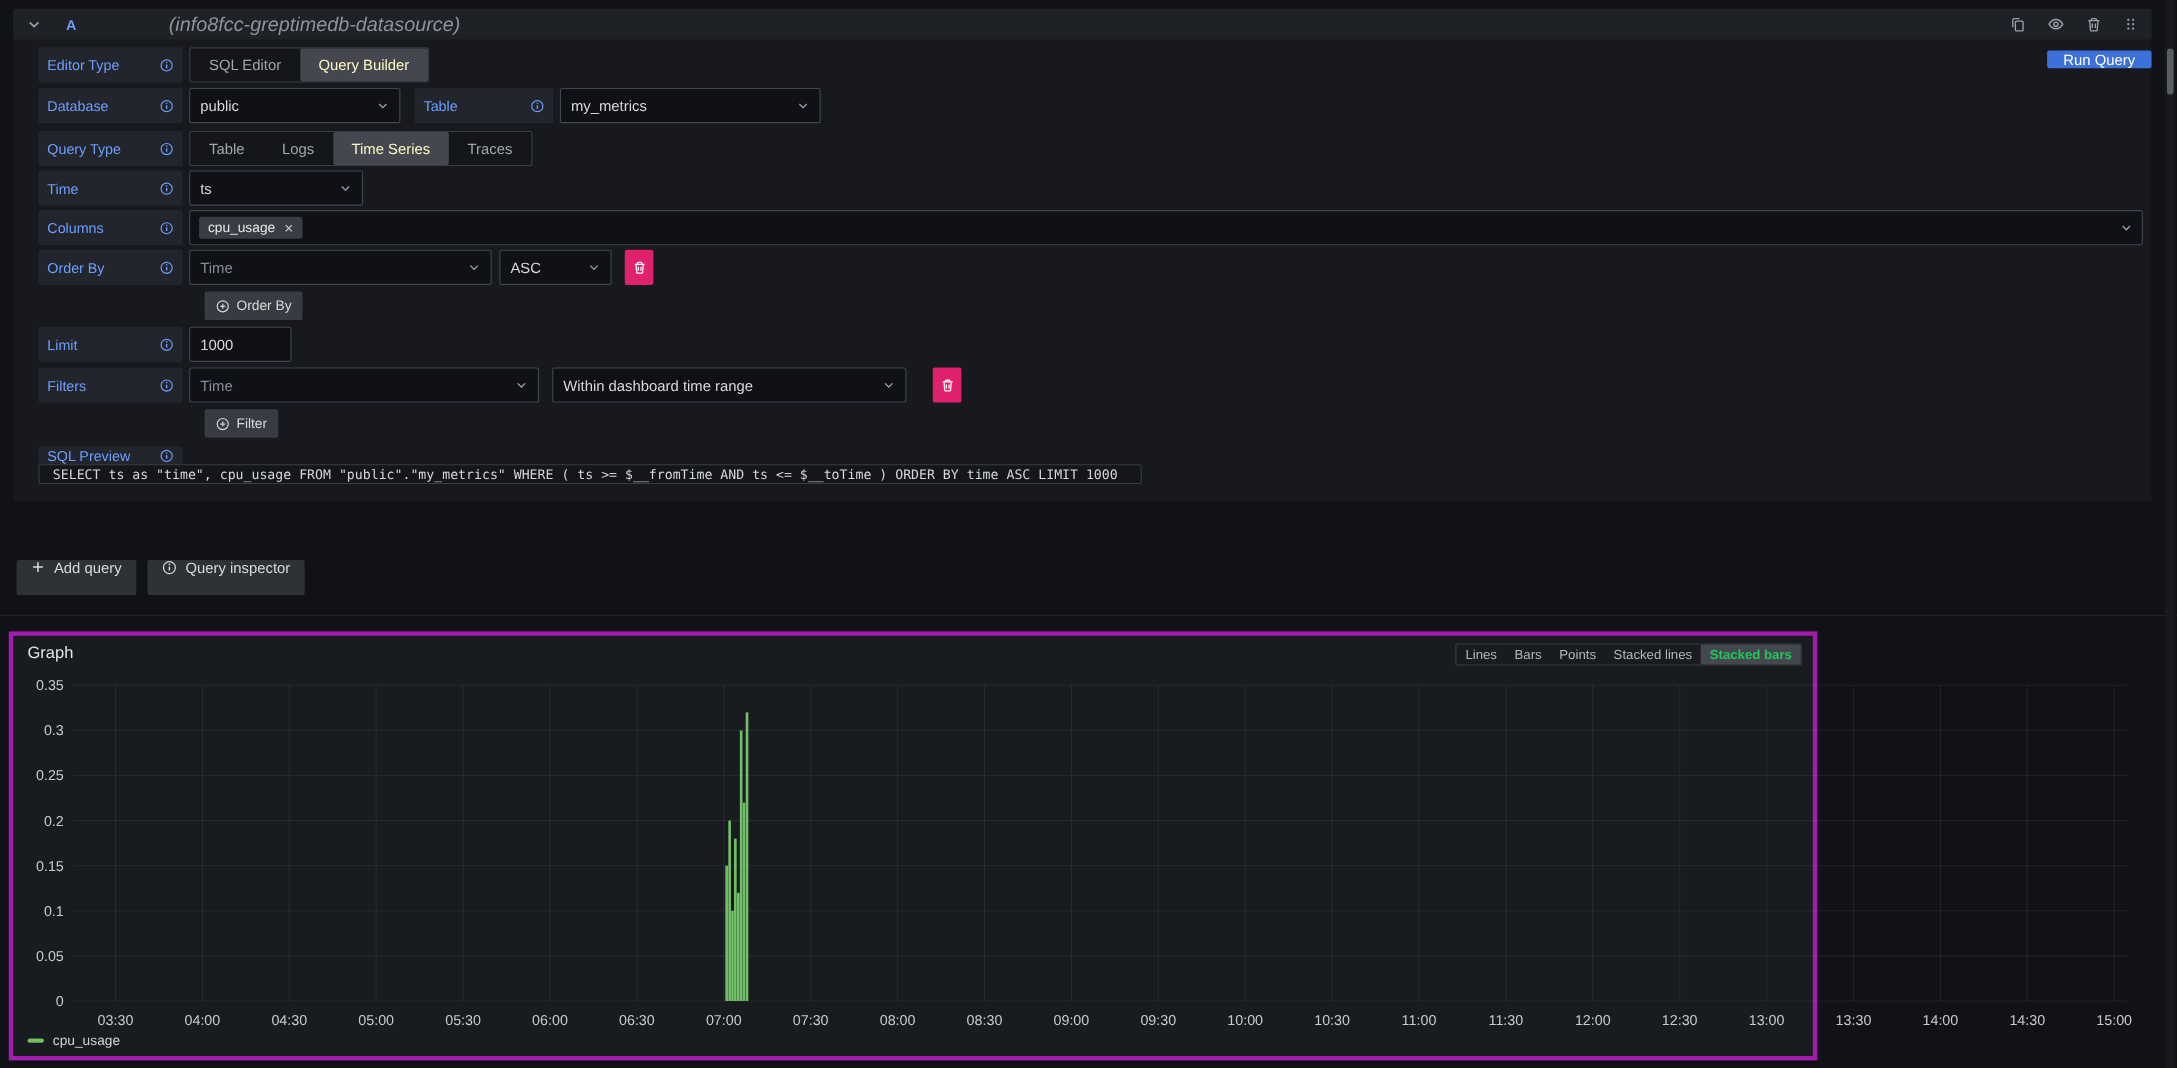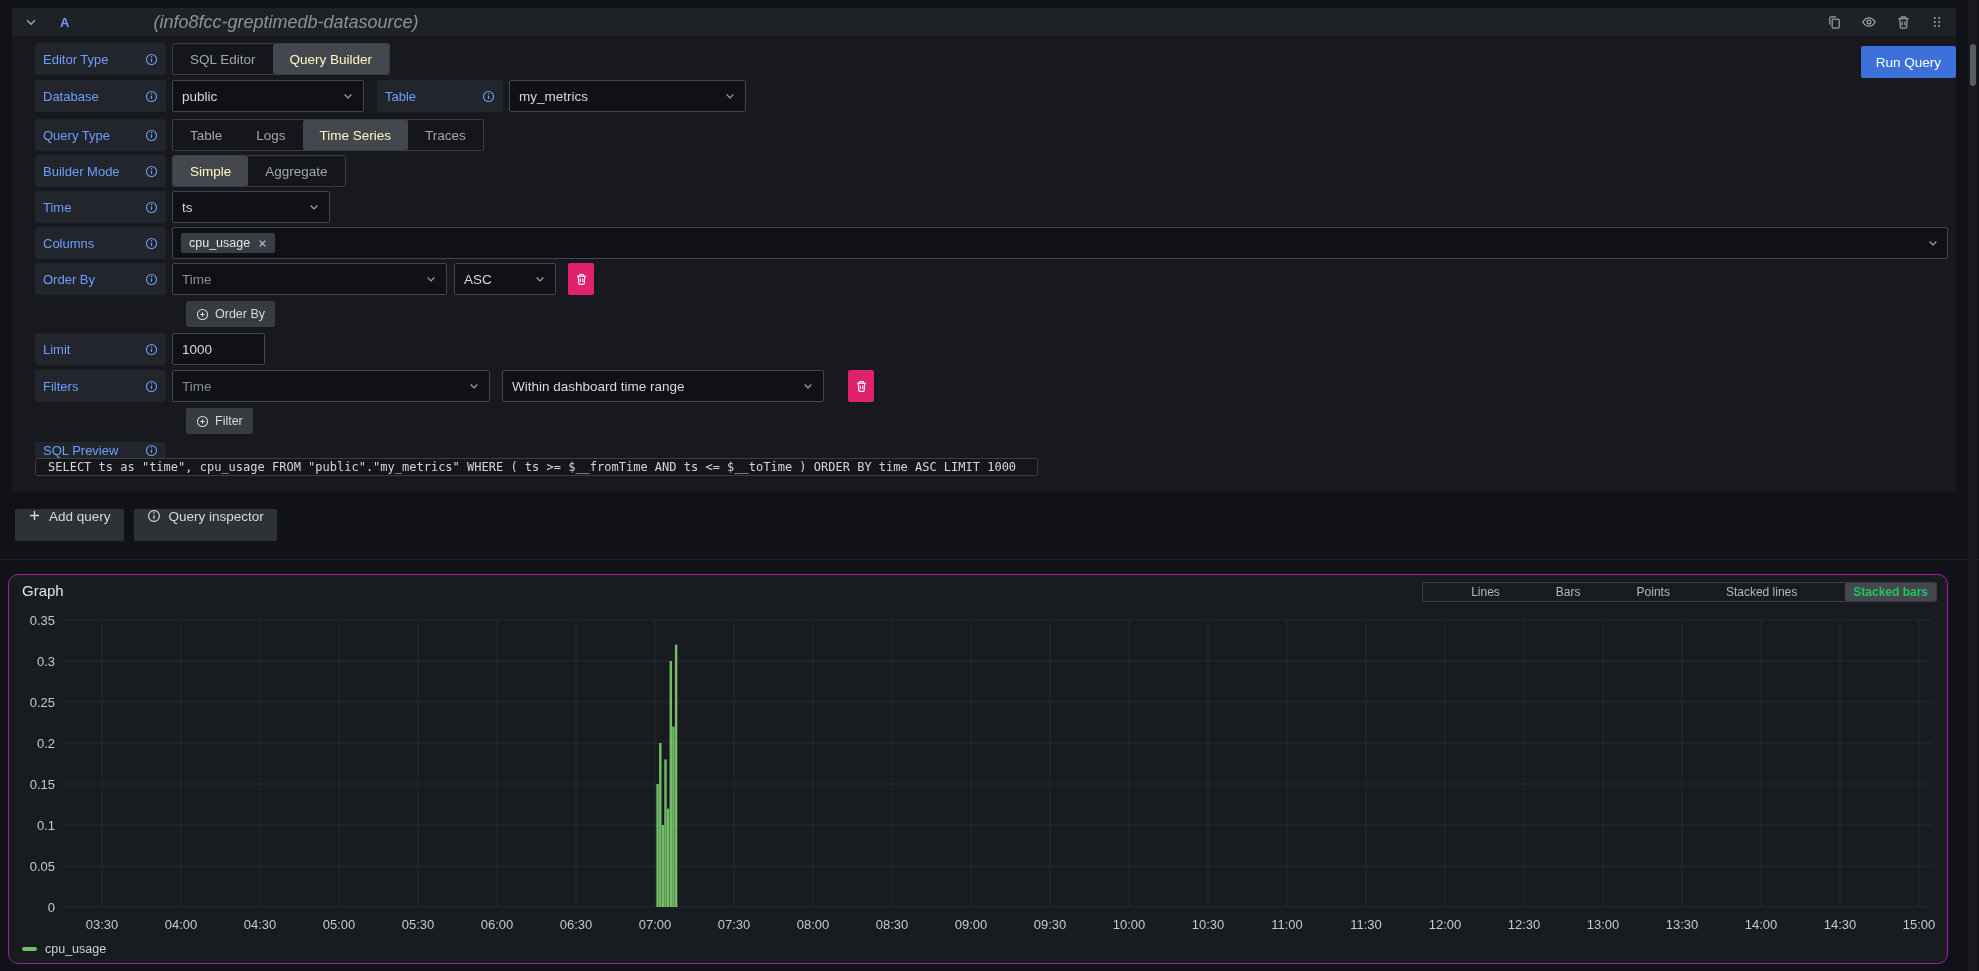--- a/index.html
+++ b/index.html
@@ -22,21 +22,21 @@
     height: 28px; background: #1E2126; border-radius: 2px;
     display: flex; align-items: center; padding: 0 12px; margin-bottom: 7px;
   }
   .q-header .chev { color: #9DA2AA; display: flex; cursor: pointer; }
   .refid { color: #6E9FFF; font-weight: 700; font-size: 13px; margin-left: 22px; }
   .ds { color: #8E9299; font-style: italic; font-size: 18px; margin-left: 84px; }
   .h-icons { margin-left: auto; display: flex; gap: 19px; color: #9DA2AA; align-items: center; }
   .h-icons span { display: flex; cursor: pointer; }
 
   .run-query {
-    position: absolute; top: 38px; right: 0; height: 32px; padding: 0 15px;
+    position: absolute; top: 38px; right: 0; height: 16px; padding: 0 15px;
     background: #3D71D9; color: #FFFFFF; font-size: 13.5px; font-weight: 500;
     border: none; border-radius: 2px; font-family: "Liberation Sans", sans-serif; cursor: pointer;
   }
 
   .row { display: flex; align-items: stretch; height: 32px; margin: 0 8px 4px 23px; }
   .row-sub { height: 26px; margin: 2px 8px 6px 174px; display: flex; }
   .flabel {
     width: 131px; min-width: 131px; background: #22252B; border-radius: 2px;
     display: flex; align-items: center; justify-content: space-between;
     padding: 0 8px; color: #6E9FFF; font-size: 13px; font-weight: 400; margin-right: 6px;
@@ -95,26 +95,26 @@
   .footer { position: absolute; left: 15px; top: 509px; display: flex; gap: 10px; }
   .footer-btn {
     height: 32px; padding: 0 13px; background: #2E3136; border: none; border-radius: 2px;
     color: #D8D9DA; font-size: 13.5px; font-weight: 500; display: flex; align-items: flex-start;
     gap: 8px; cursor: pointer; font-family: "Liberation Sans", sans-serif;
   }
   .divider { position: absolute; left: 0; right: 0; top: 559px; height: 1px; background: #202227; }
 
   
   .panel {
-    position: absolute; left: 8px; top: 574px; width: 1940px; height: 390px;
-    background: #181B1F; border: 1px solid #a21caf; border-radius: 10px;
+    position: absolute; left: 8px; top: 574px; width: 1644px; height: 390px;
+    background: #181B1F; border: 4px solid #a21caf; border-radius: 0;
   }
   .panel-title { position: absolute; left: 13px; top: 7px; font-size: 15px; font-weight: 500; color: #E3E4E6; }
   .modes { position: absolute; right: 10px; top: 7px; display: flex; border: 1px solid #3A3D44; border-radius: 2px; }
-  .mode-item { padding: 2px 8px; font-size: 12px; color: #B4B7BD; cursor: pointer; border-radius: 2px; margin-left: 40px; }
+  .mode-item { padding: 2px 8px; font-size: 12px; color: #B4B7BD; cursor: pointer; border-radius: 2px; }
   .mode-item.selected { background: #44474E; color: #22c55e; font-weight: 700; }
   #chart { position: absolute; left: 0; top: 30px; }
   #chart text { font-family: "Liberation Sans", sans-serif; }
   .legend { position: absolute; left: 13px; bottom: 7px; display: flex; align-items: center; gap: 8px; font-size: 12.5px; color: #D0D1D5; }
   .legend-dash { width: 15px; height: 4px; border-radius: 2px; }
 
   
   .scroll-track { position: absolute; right: 2px; top: 0; width: 9px; height: 971px; background: #17191D; }
   .scroll-thumb { position: absolute; right: 3px; top: 44px; width: 6px; height: 42px; background: #585C63; border-radius: 3px; cursor: pointer; }
 </style>
@@ -237,36 +237,20 @@
           </span>
       </div>
       <div class="seg">
         <div class="seg-item">Table</div>
         <div class="seg-item">Logs</div>
         <div class="seg-item selected">Time Series</div>
         <div class="seg-item">Traces</div>
       </div>
     </div>
 
-    <div class="row">
-      <div class="flabel">
-        <span>Builder Mode</span>
-        <span class="info">
-            <svg width="13" height="13" viewBox="0 0 16 16" fill="none" stroke="currentColor" stroke-width="1.3">
-              <circle cx="8" cy="8" r="6.2"></circle>
-              <path d="M8 7v4" stroke-width="1.5"></path>
-              <circle cx="8" cy="4.7" r="0.9" fill="currentColor" stroke="none"></circle>
-            </svg>
-          </span>
-      </div>
-      <div class="seg">
-        <div class="seg-item selected">Simple</div>
-        <div class="seg-item">Aggregate</div>
-      </div>
-    </div>
 
     <div class="row">
       <div class="flabel">
         <span>Time</span>
         <span class="info">
             <svg width="13" height="13" viewBox="0 0 16 16" fill="none" stroke="currentColor" stroke-width="1.3">
               <circle cx="8" cy="8" r="6.2"></circle>
               <path d="M8 7v4" stroke-width="1.5"></path>
               <circle cx="8" cy="4.7" r="0.9" fill="currentColor" stroke="none"></circle>
             </svg>

